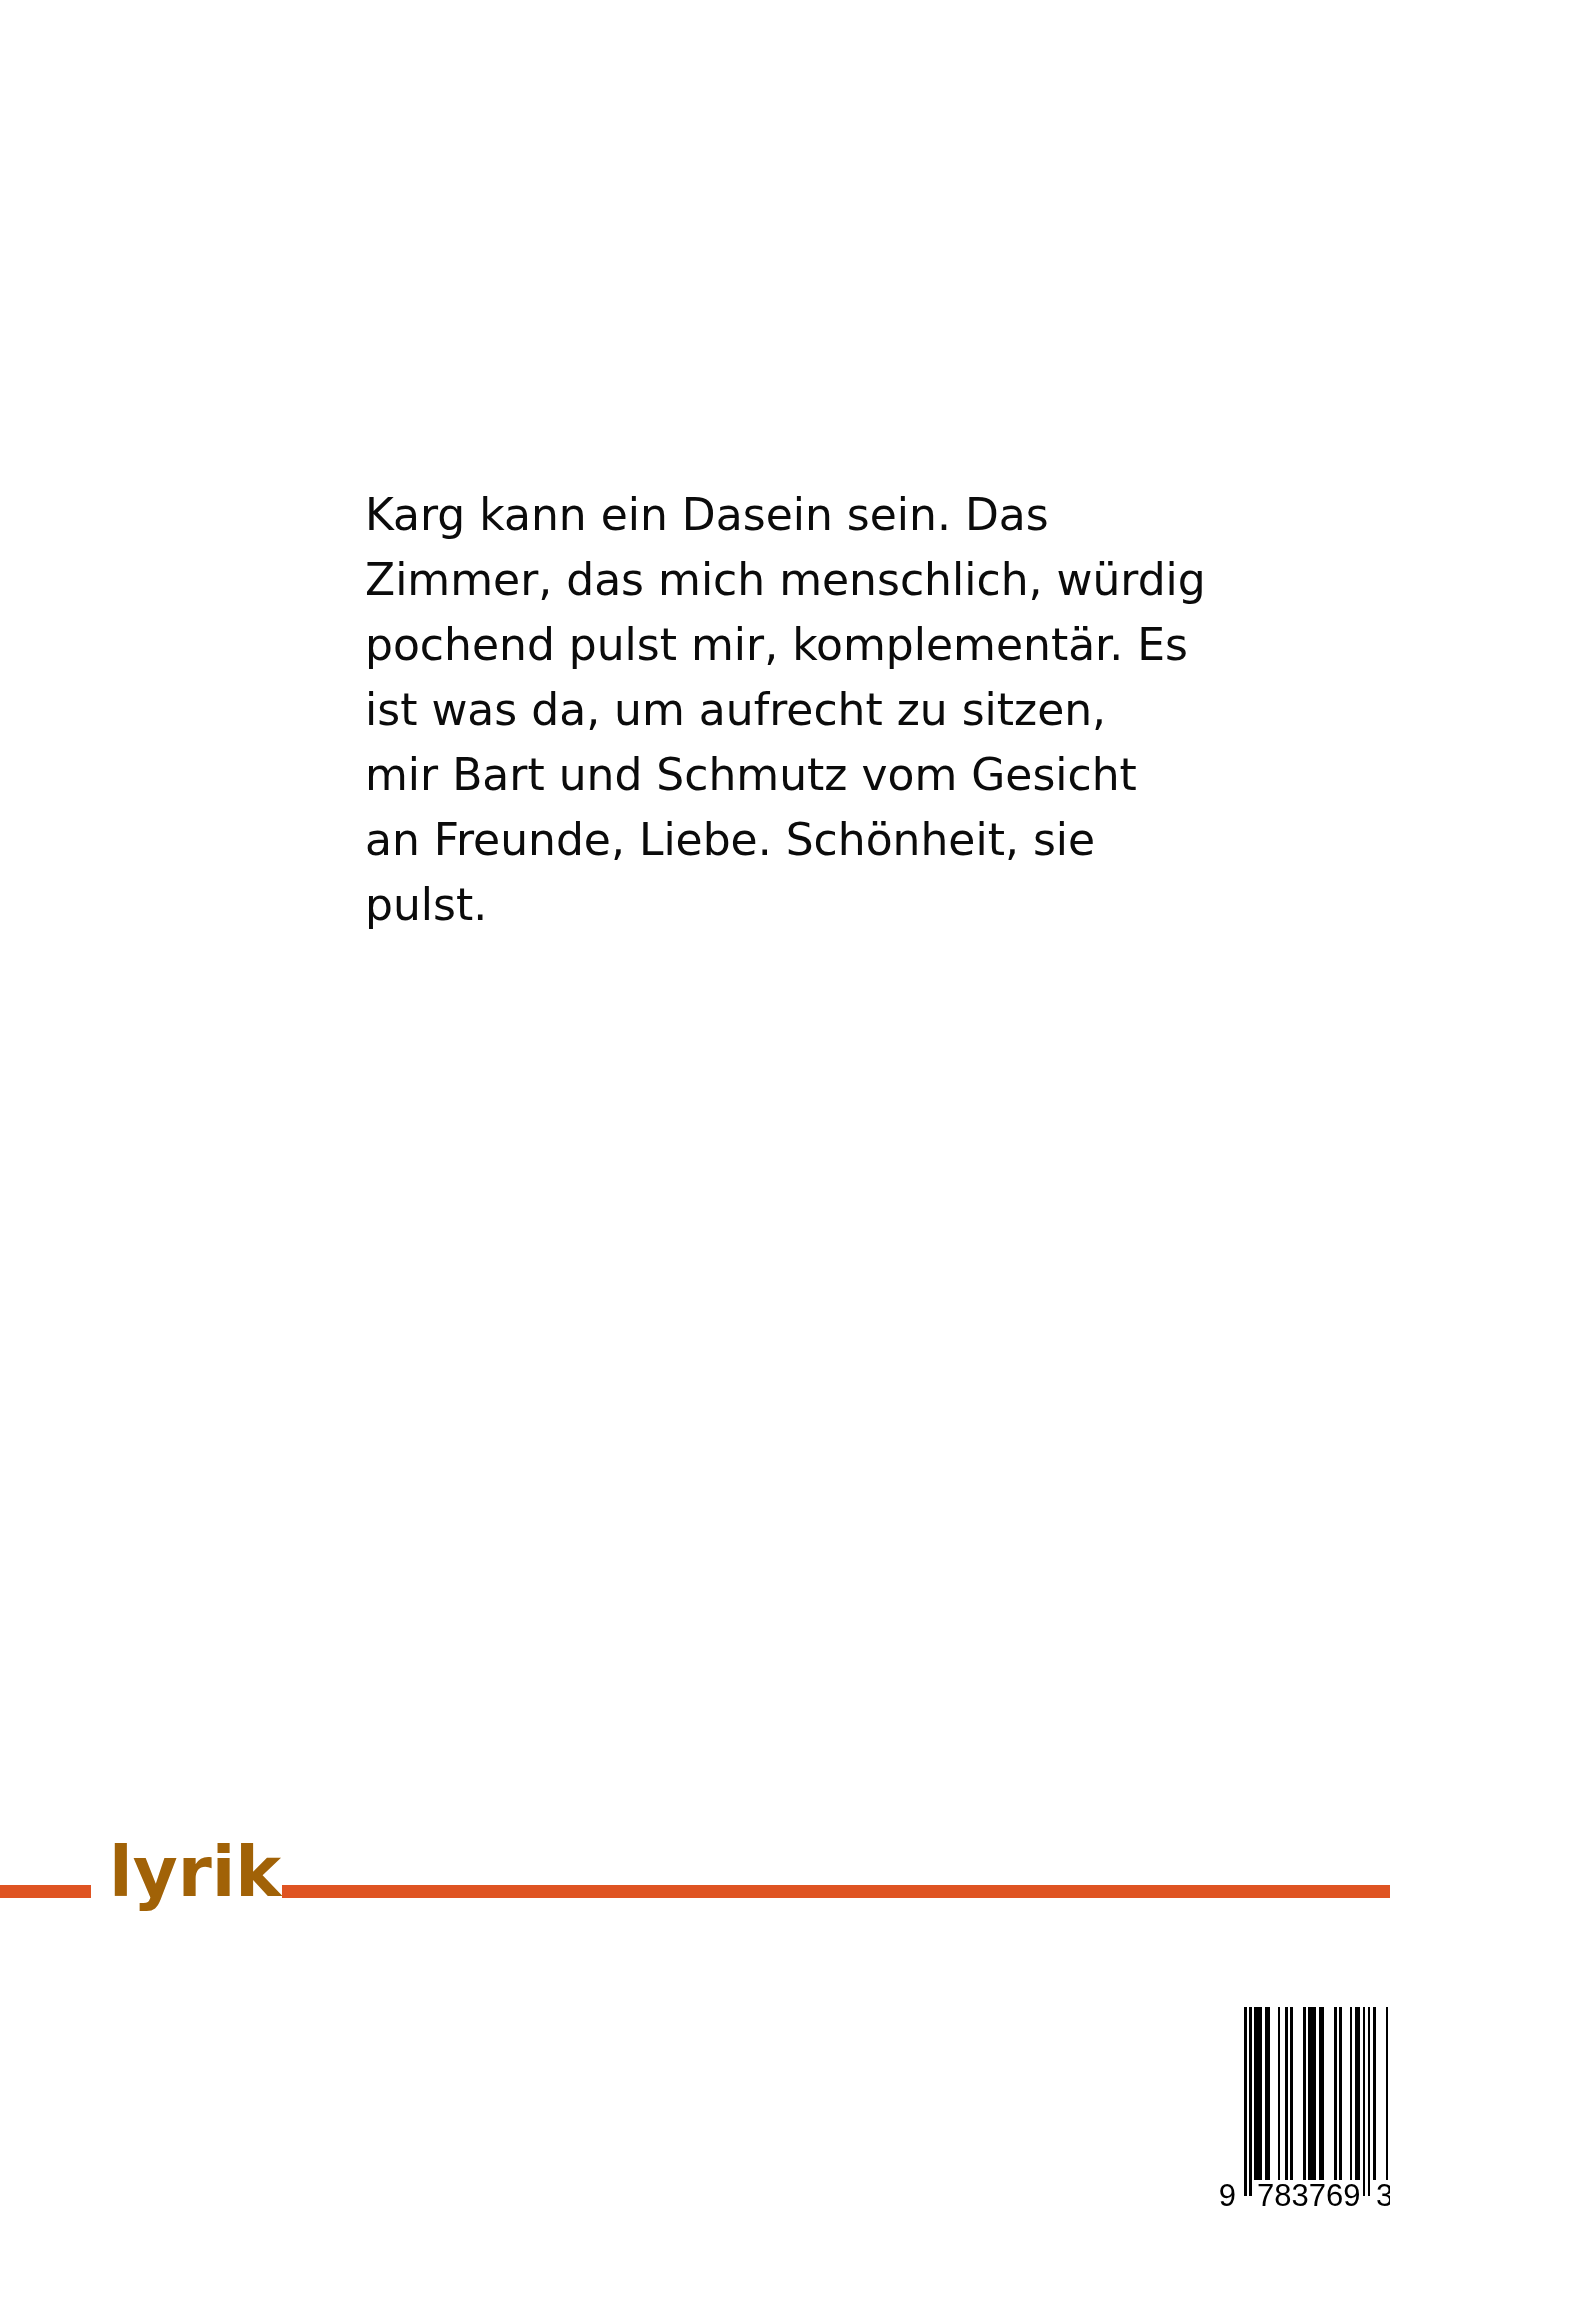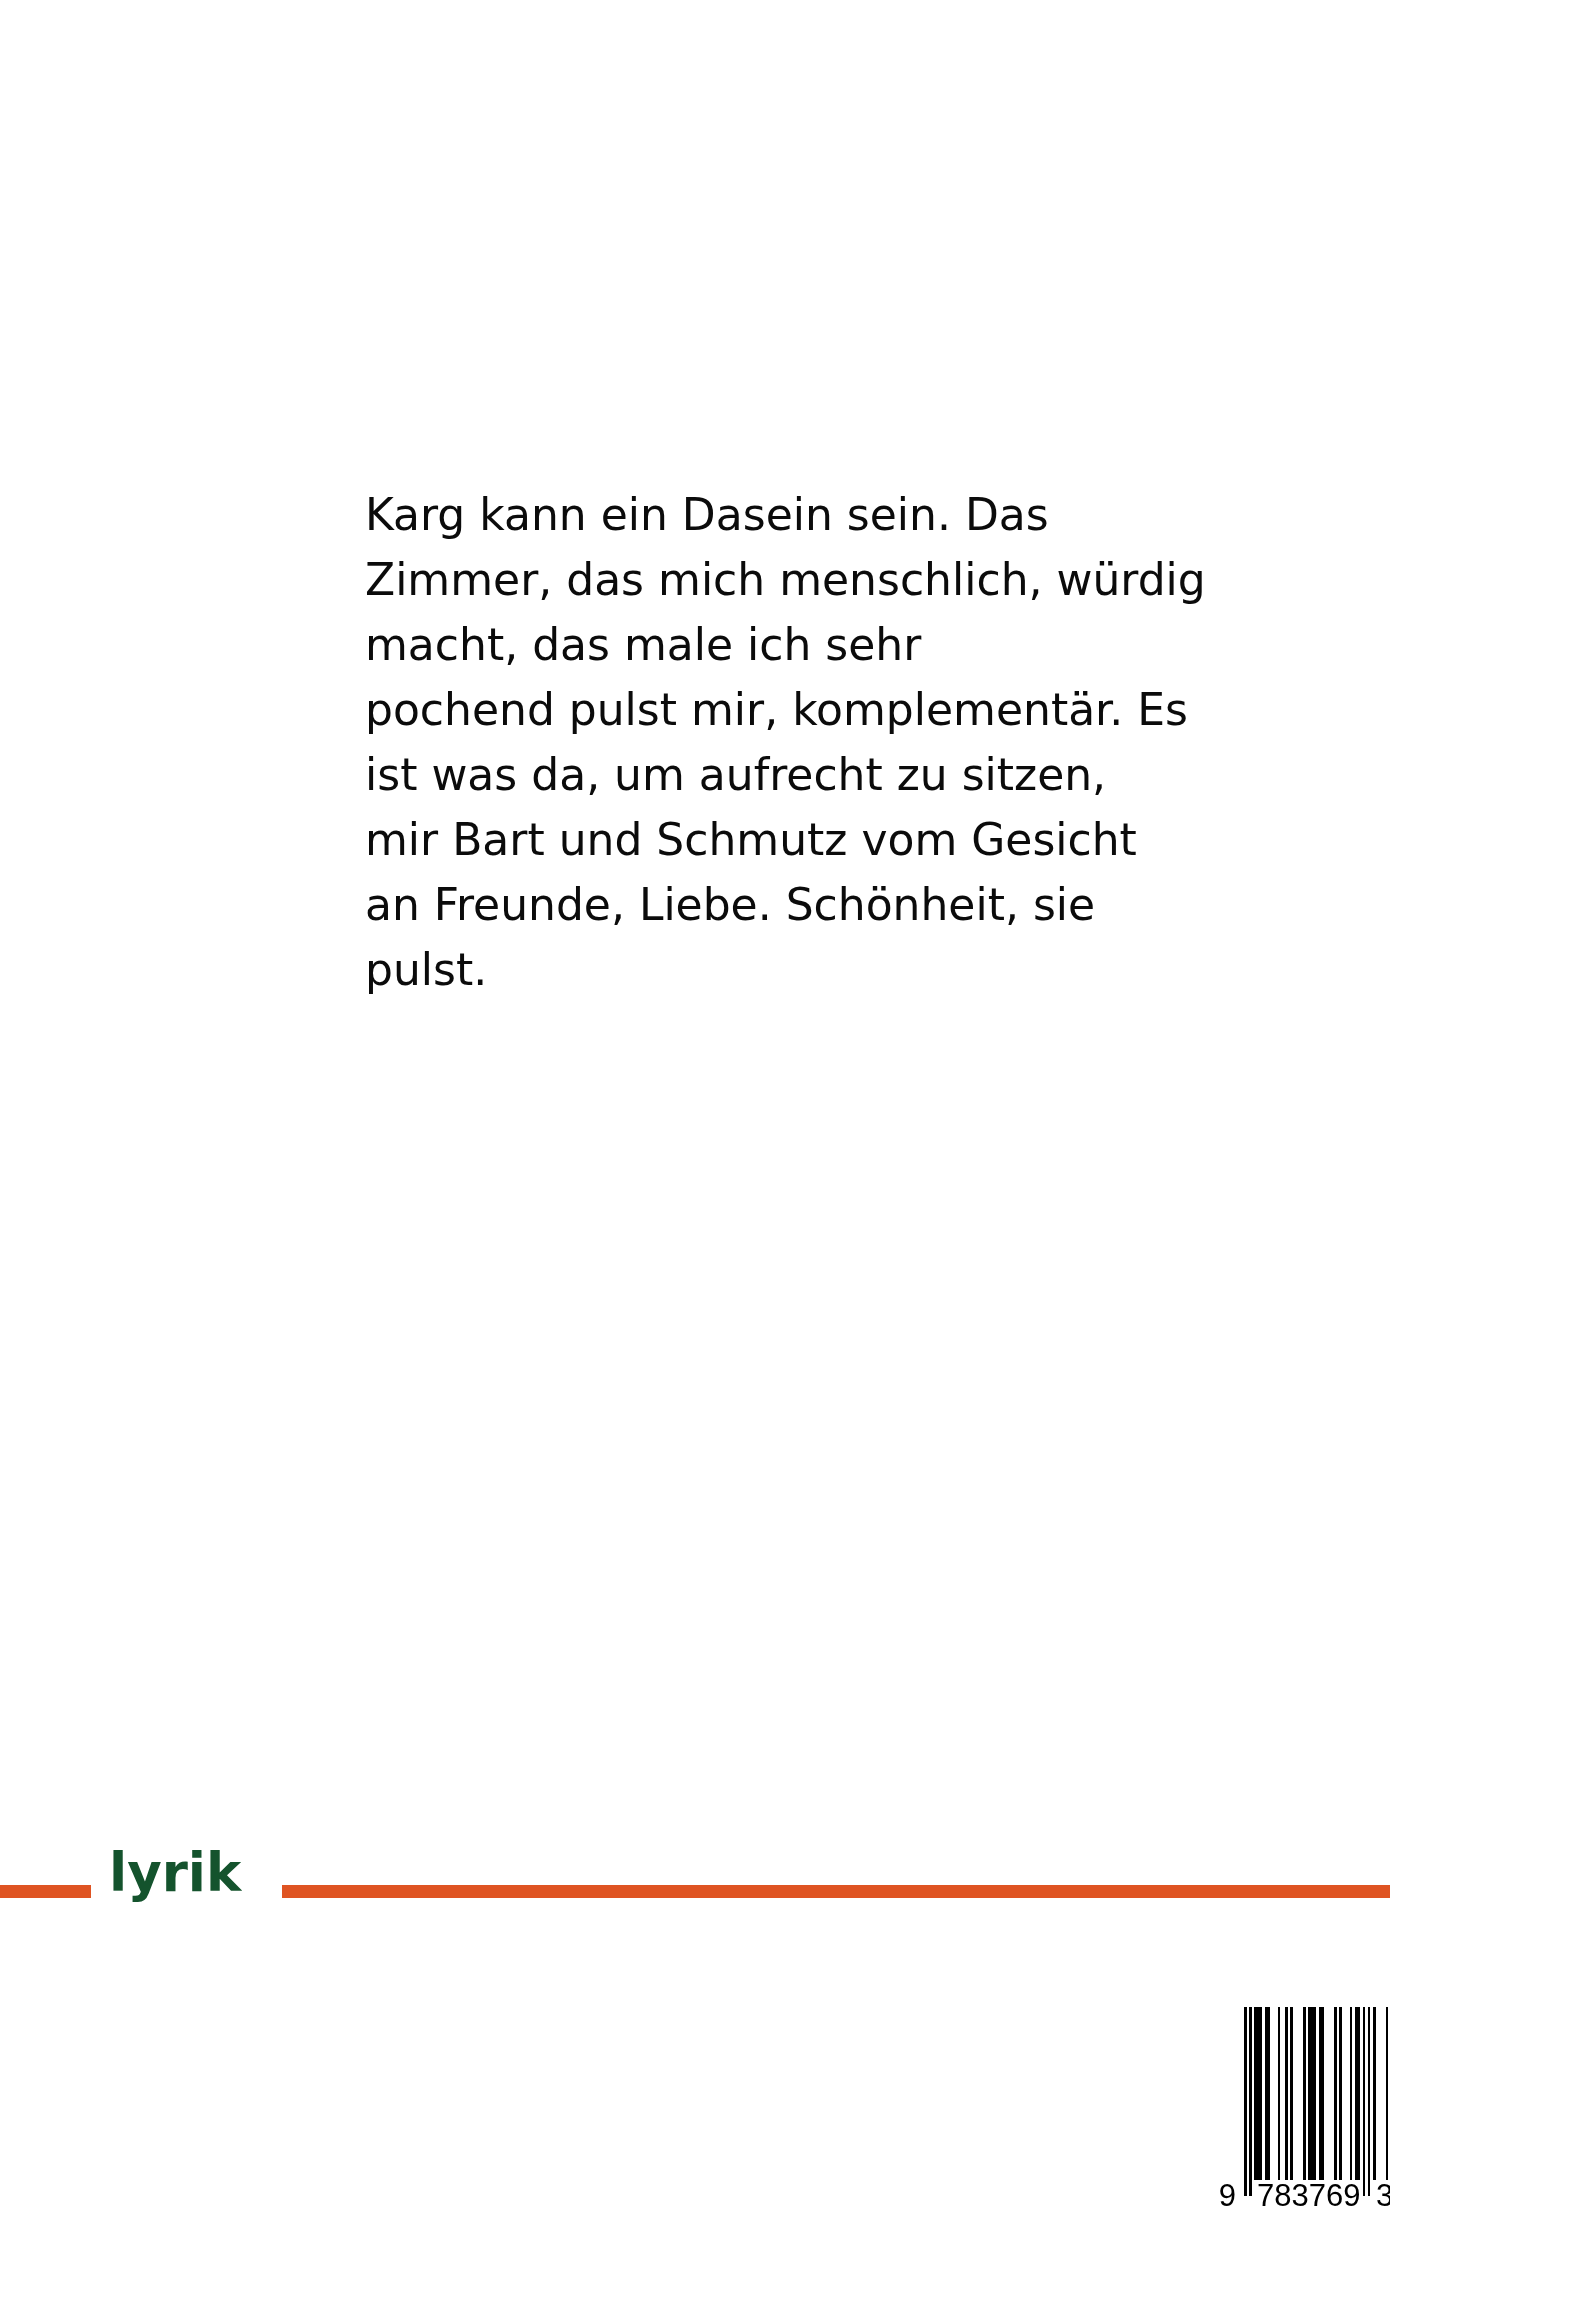--- a/index.html
+++ b/index.html
@@ -24,23 +24,23 @@
   .band-dash,.band-rule{
     position:absolute;
     height:12.7px;
     top:1885px;
   }
   .band-dash{left:0;width:91px;}
   .band-rule{left:282px;right:0;}
   .band-label{
     position:absolute;
     left:109px;top:1838px;
-    font-size:53px;line-height:69px;
+    font-size:69px;line-height:69px;
     font-weight:bold;
-    color:#14532d;
+    color:#a16207;
     white-space:nowrap;
   }
   
   .barcode{position:absolute;left:1244px;top:2007px;width:245px;height:189px;}
   .barcode svg{display:block;width:245px;height:189px;}
   .bc-digit{
     position:absolute;
     top:2180px;
     font-family:"Liberation Sans",sans-serif;
     font-size:31px;line-height:31px;
@@ -52,21 +52,20 @@
   .bc-d2{left:1376px;width:105px;}
 </style>
 </head>
 <body>
 
 <div class="cover">
 
   <div class="poem">
     <div class="poem-line">Karg kann ein Dasein sein. Das</div>
     <div class="poem-line">Zimmer, das mich menschlich, würdig</div>
-    <div class="poem-line">macht, das male ich sehr</div>
     <div class="poem-line">pochend pulst mir, komplementär. Es</div>
     <div class="poem-line">ist was da, um aufrecht zu sitzen,</div>
     <div class="poem-line">mir Bart und Schmutz vom Gesicht</div>
     <div class="poem-line">an Freunde, Liebe. Schönheit, sie</div>
     <div class="poem-line">pulst.</div>
   </div>
 
   <div class="band-dash" style="background: rgb(223, 84, 34);"></div>
   <div class="band-label">lyrik</div>
   <div class="band-rule" style="background: rgb(223, 84, 34);"></div>

